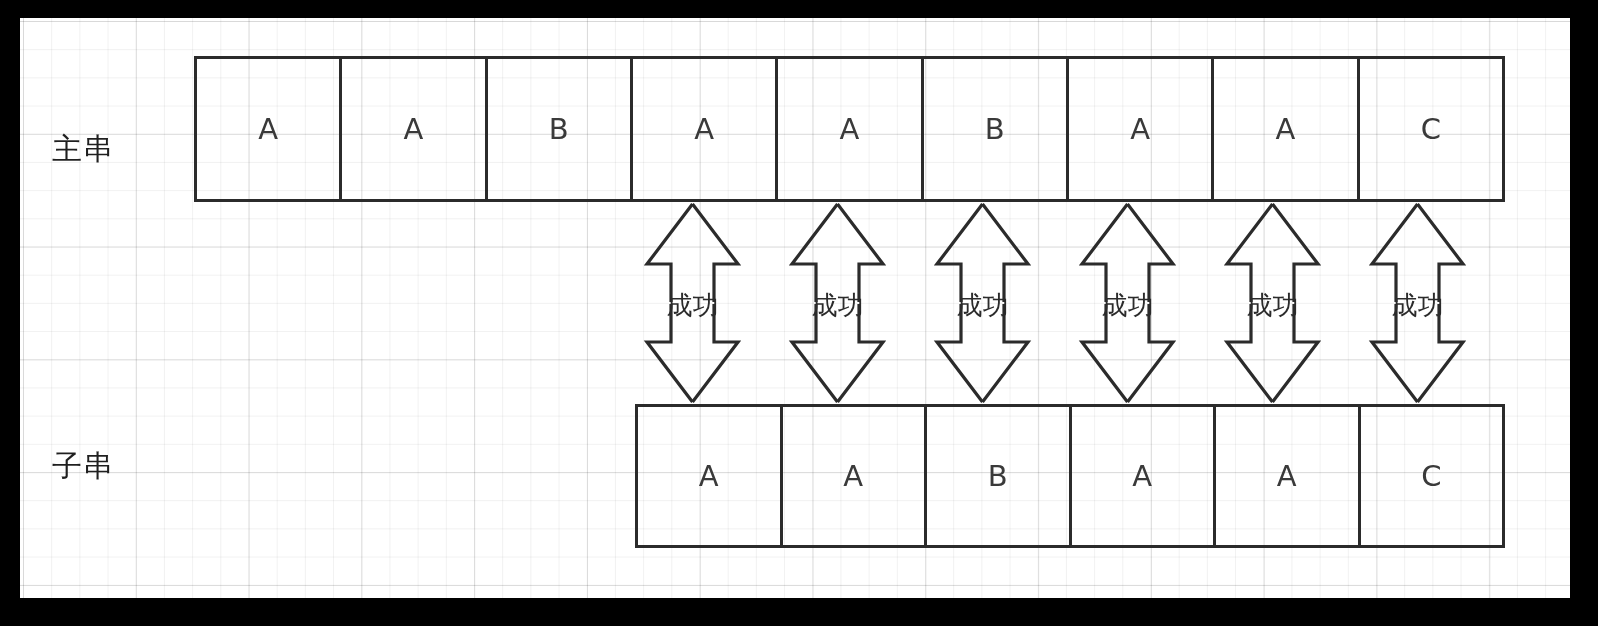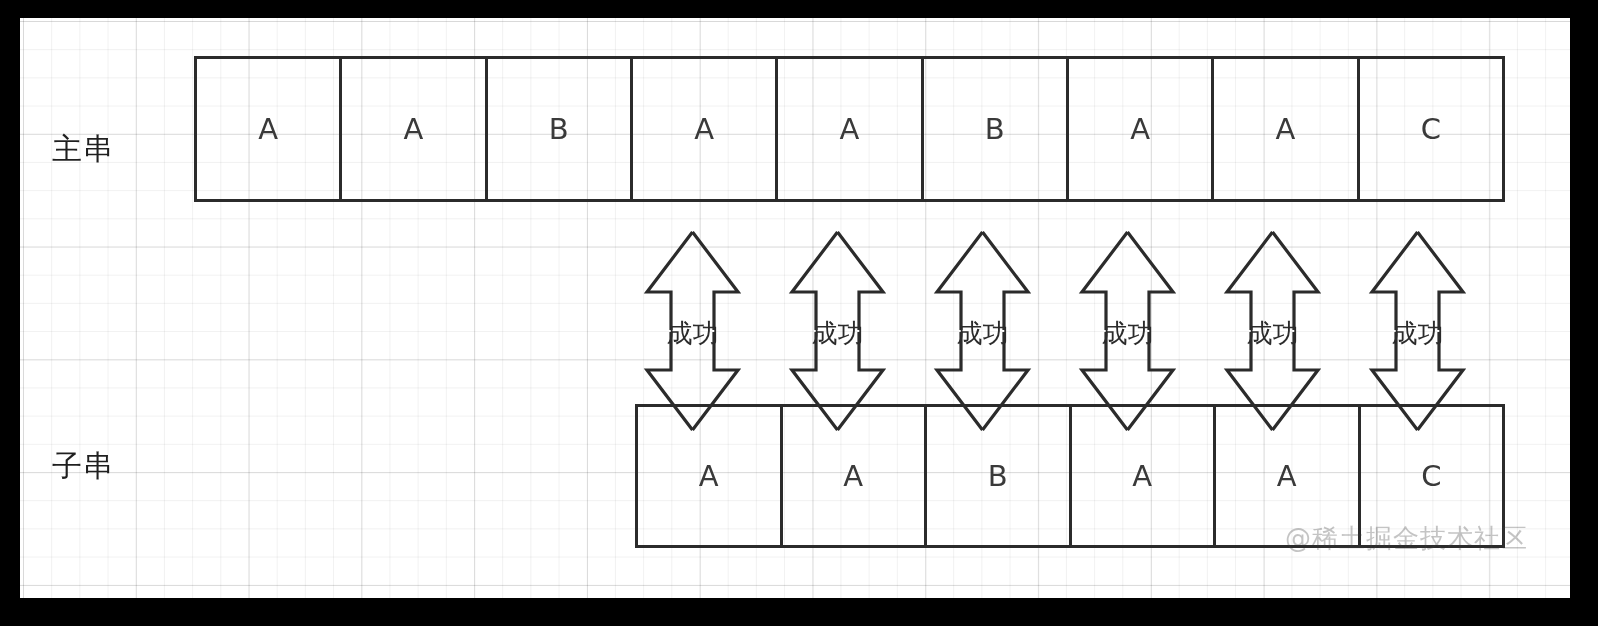--- a/index.html
+++ b/index.html
@@ -91,21 +91,21 @@
 
   
   #arrow-layer {
     position: absolute;
     left: 0;
     top: 0;
     width: 1550px;
     height: 580px;
     pointer-events: none;
   }
-  .arrow-group { position: absolute; margin-top: 28px; }
+  .arrow-group { position: absolute; }
   .arrow-svg { display: block; }
   .arrow-svg polyline,
   .arrow-svg polygon,
   .arrow-svg path {
     fill: none;
     stroke: #2b2b2b;
     stroke-width: 3.2;
     stroke-linejoin: miter;
     stroke-linecap: butt;
   }
@@ -219,16 +219,15 @@
           <polyline points="72.5,2 118,62 94,62 94,100"></polyline>
           <polyline points="72.5,2 27,62 51,62 51,100"></polyline>
           <polyline points="94,102 94,140 118,140 72.5,200"></polyline>
           <polyline points="51,102 51,140 27,140 72.5,200"></polyline>
         </svg>
         <div class="arrow-caption" style="top:86px;">成功</div>
       </div>
 
     </div>
 
-    <div id="watermark">@稀土掘金技术社区</div>
 
   </div>
 </div>
 
 </body></html>

